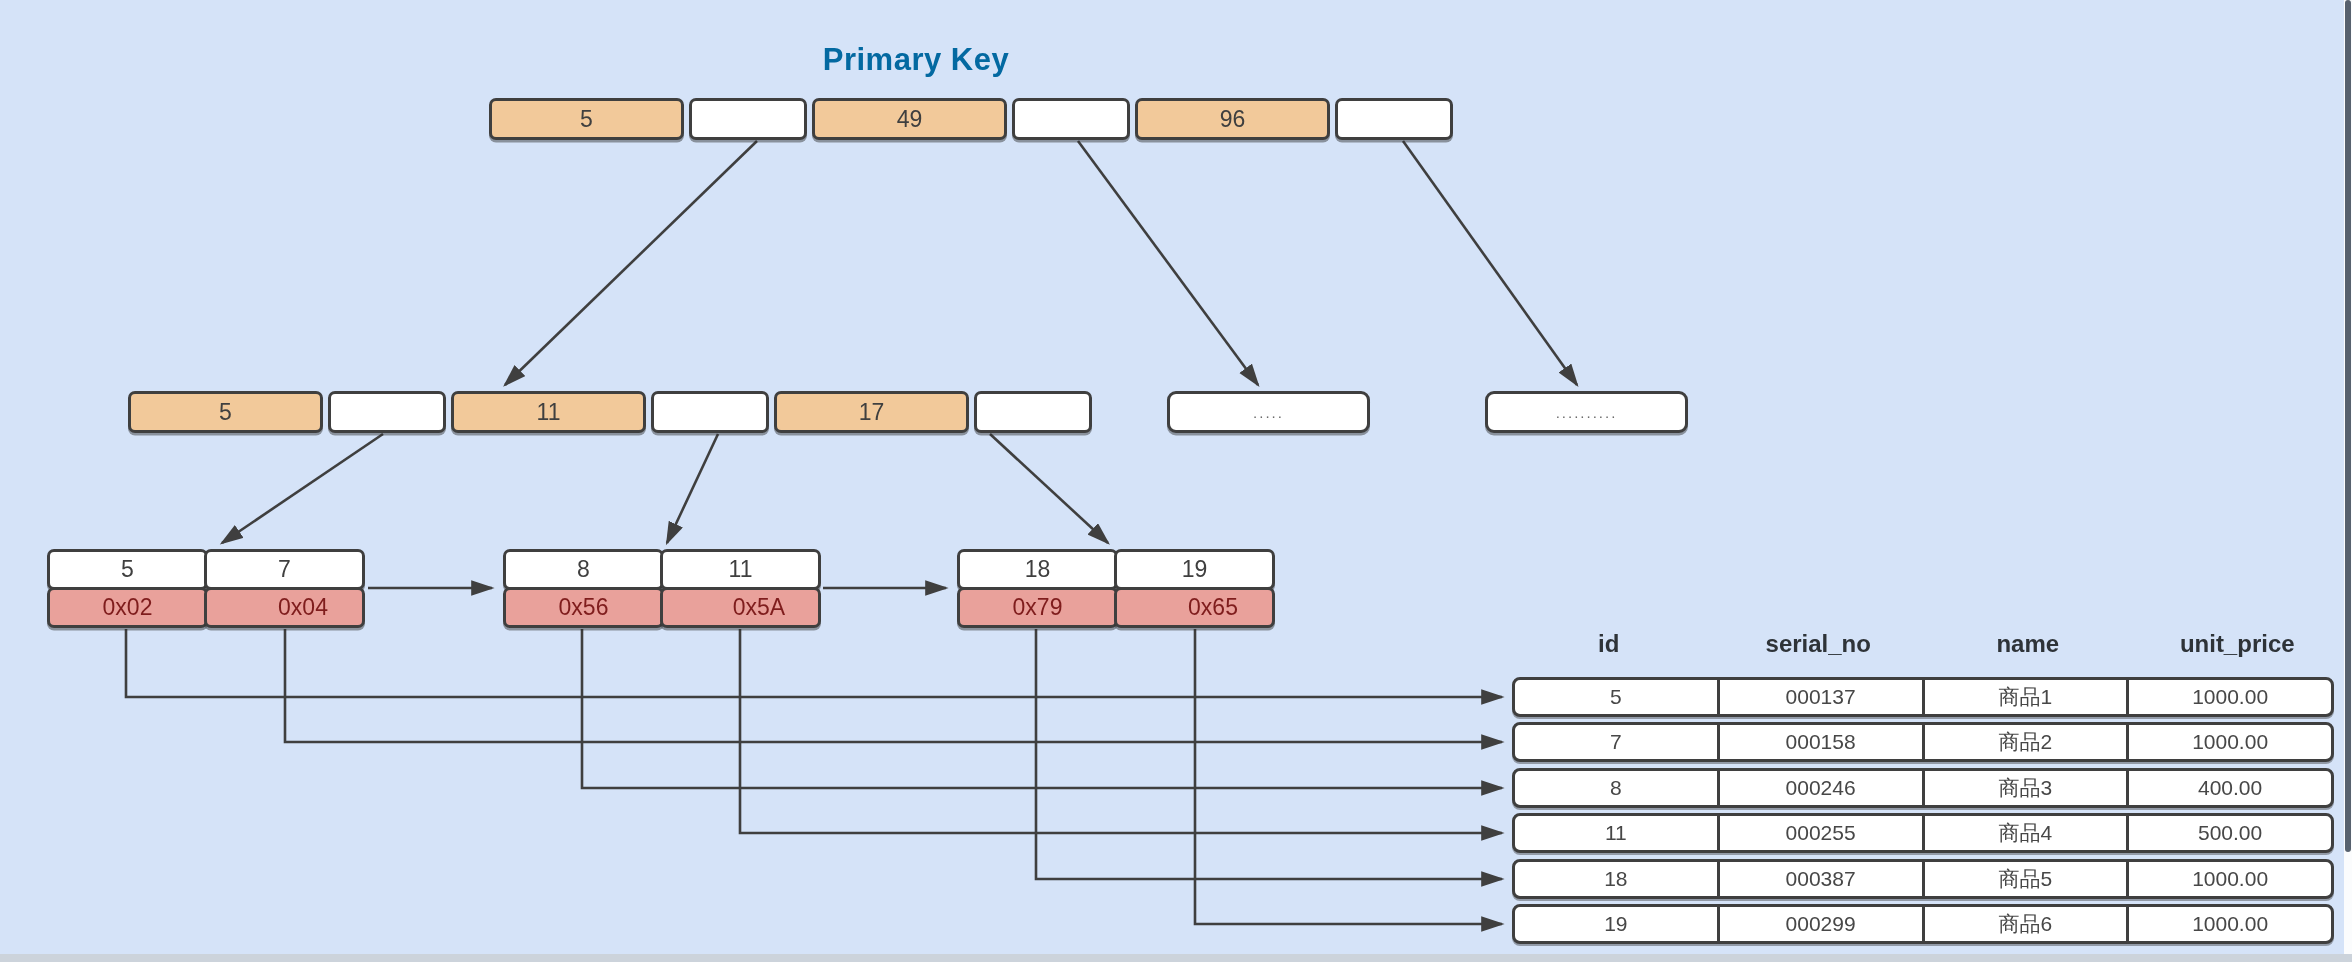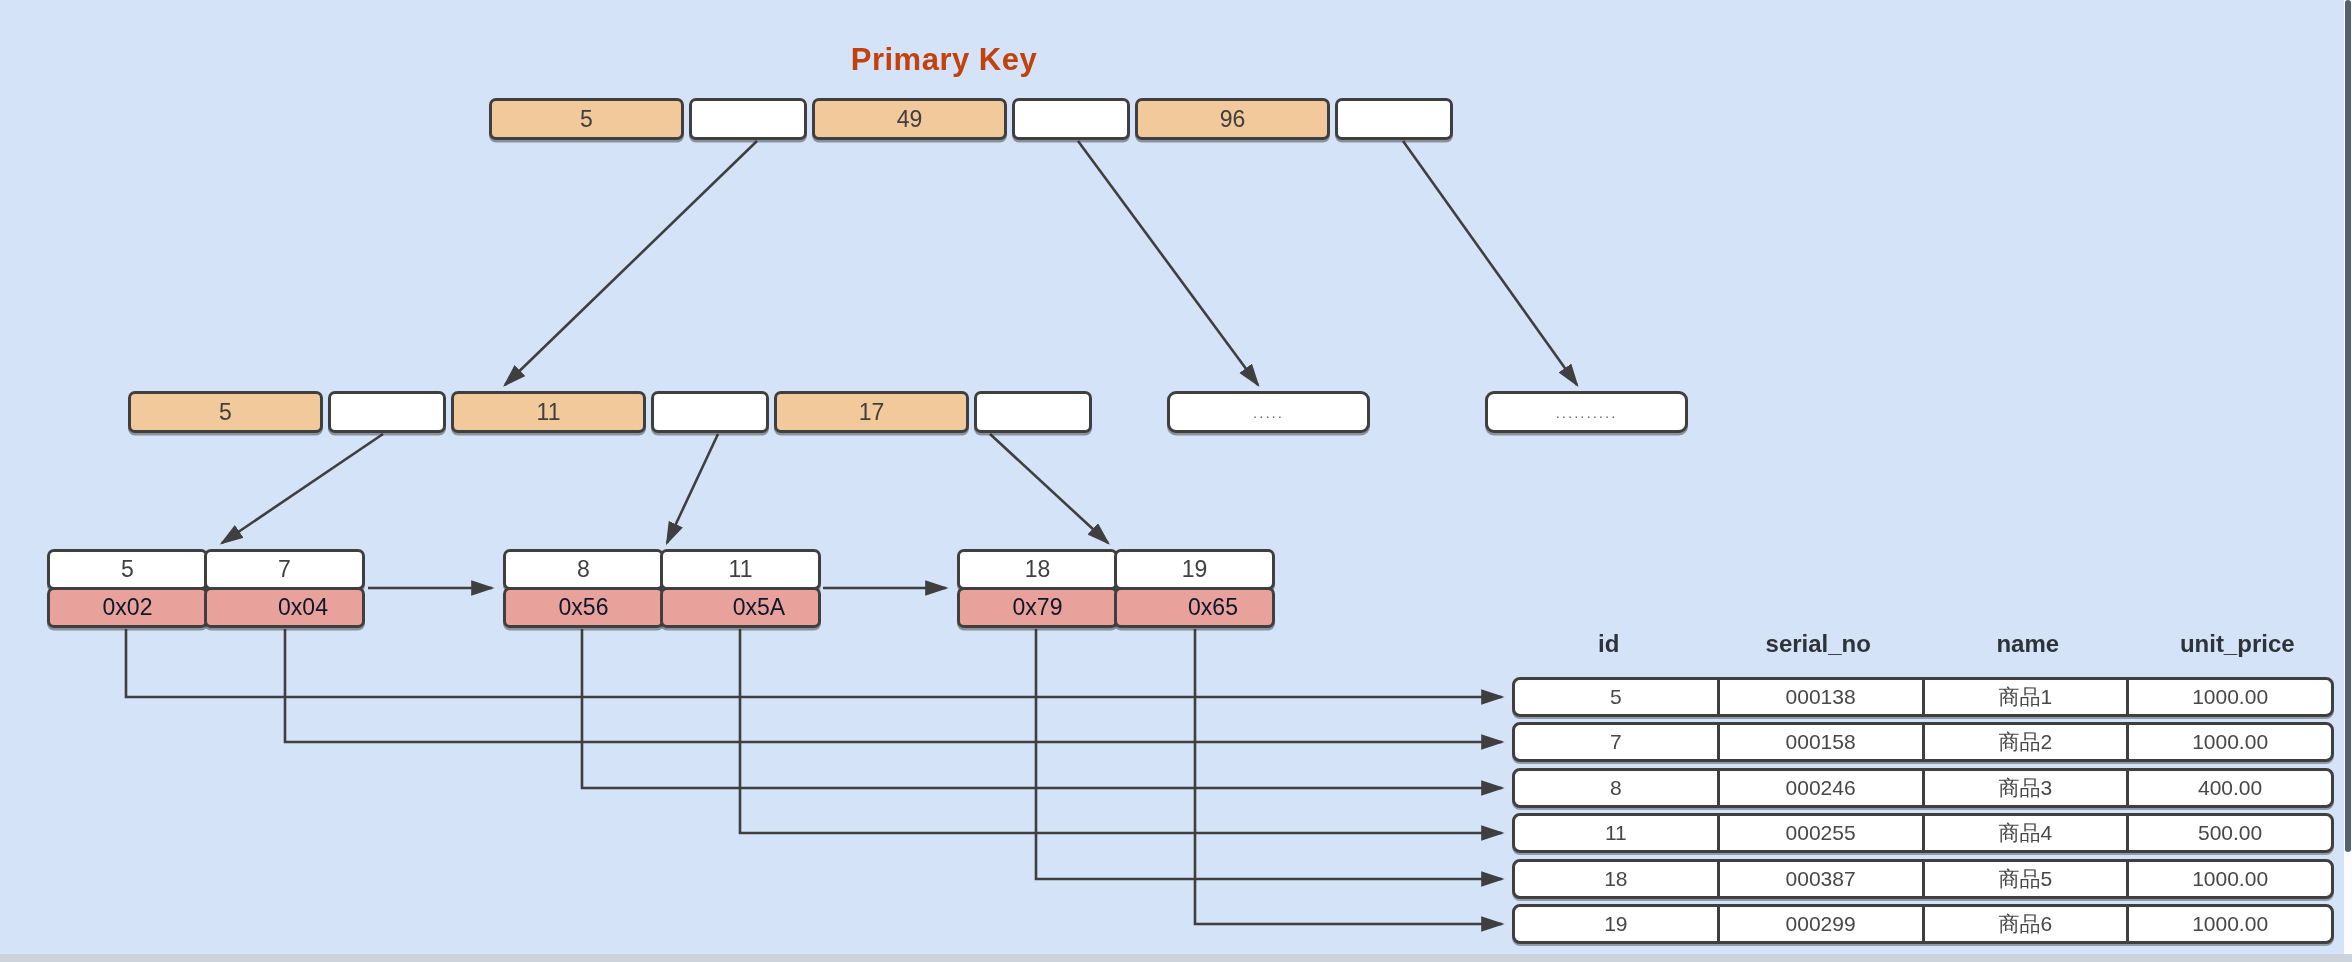--- a/index.html
+++ b/index.html
@@ -4,32 +4,32 @@
 <style>
   html,body{margin:0;padding:0;background:#ffffff;}
   .canvas{
     position:relative;width:2352px;height:962px;overflow:hidden;
     background:var(--background,#d5e3f8);
     font-family:"Liberation Sans","DejaVu Sans",sans-serif;
     color:var(--stroke,#3f3f3f);
   }
   .wires{position:absolute;left:0;top:0;width:2352px;height:962px;}
   .title{
-    position:absolute;left:744px;top:42px;width:400px;text-align:center;
-    font-size:31px;font-weight:bold;color:#c2410c;letter-spacing:.5px;
+    position:absolute;left:716px;top:42px;width:400px;text-align:center;
+    font-size:31px;font-weight:bold;color:#0369a1;letter-spacing:.5px;
   }
   .node{position:absolute;display:flex;gap:5px;height:42px;}
   .cell{
     box-sizing:border-box;border:3px solid var(--stroke,#3f3f3f);border-radius:7px;
     background:var(--node-white,#ffffff);
     display:flex;align-items:center;justify-content:center;
     font-size:23px;box-shadow:0 2.5px 0 rgba(45,45,45,.45);
   }
   .orange{background:var(--node-orange,#f2c99a);}
-  .pink{background:var(--node-pink,#e9a19b);color:#0f172a;}
+  .pink{background:var(--node-pink,#e9a19b);color:#7f1d1d;}
   .w-key{width:195px;}
   .w-ptr{width:118px;}
   .enode{
     position:absolute;width:203px;height:42px;box-sizing:border-box;
     border:3px solid var(--stroke,#3f3f3f);border-radius:9px;background:#fff;
     box-shadow:0 2.5px 0 rgba(45,45,45,.45);
     display:flex;align-items:center;justify-content:center;
     font-size:15px;letter-spacing:2px;color:#6a6a6a;
   }
   .leaf{position:absolute;width:318px;height:79px;}
@@ -128,21 +128,21 @@
 
   <div class="thead">
     <span>id</span>
     <span>serial_no</span>
     <span>name</span>
     <span>unit_price</span>
   </div>
 
   <div class="trow" style="top:677px;">
     <div class="tcell">5</div>
-    <div class="tcell">000138</div>
+    <div class="tcell">000137</div>
     <div class="tcell">商品1</div>
     <div class="tcell">1000.00</div>
   </div>
   <div class="trow" style="top:722px;">
     <div class="tcell">7</div>
     <div class="tcell">000158</div>
     <div class="tcell">商品2</div>
     <div class="tcell">1000.00</div>
   </div>
   <div class="trow" style="top:768px;">

